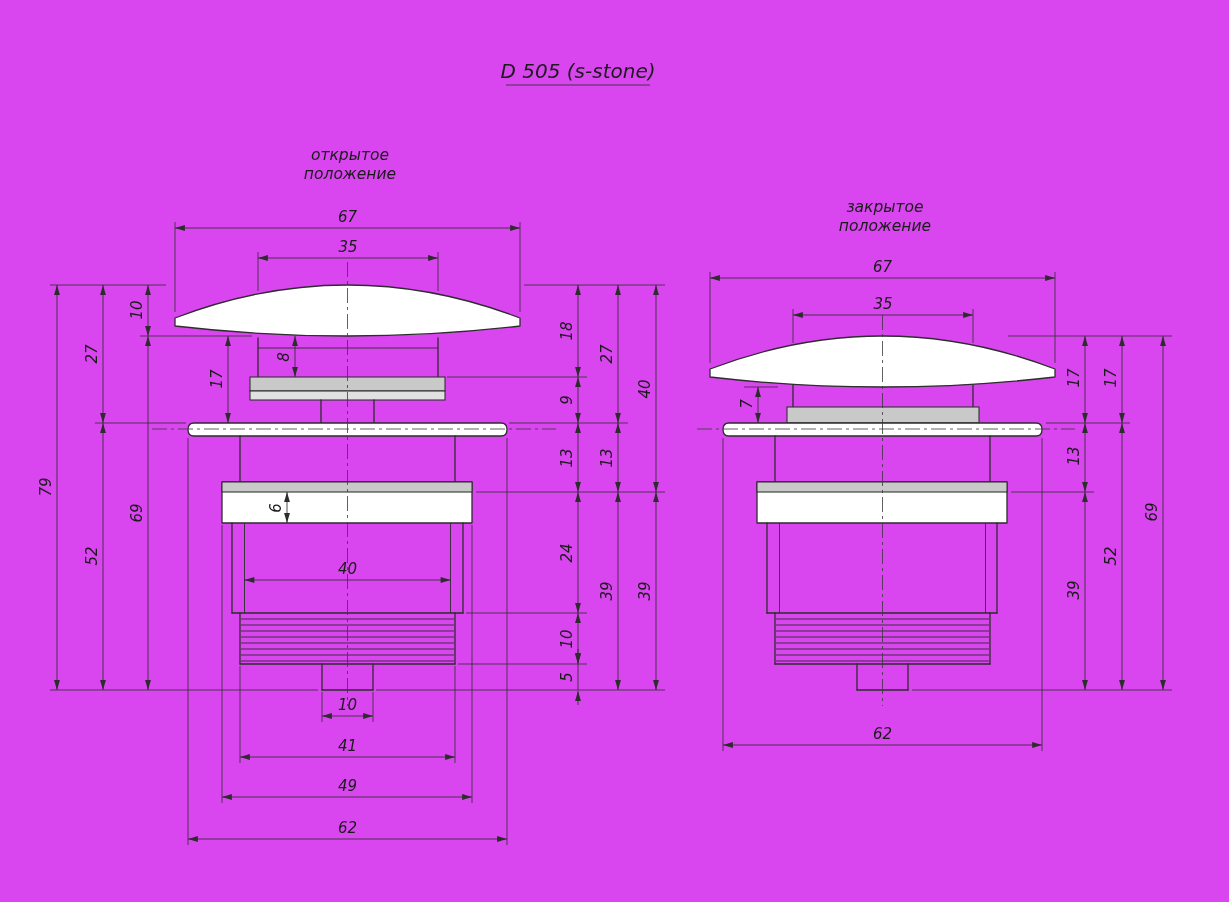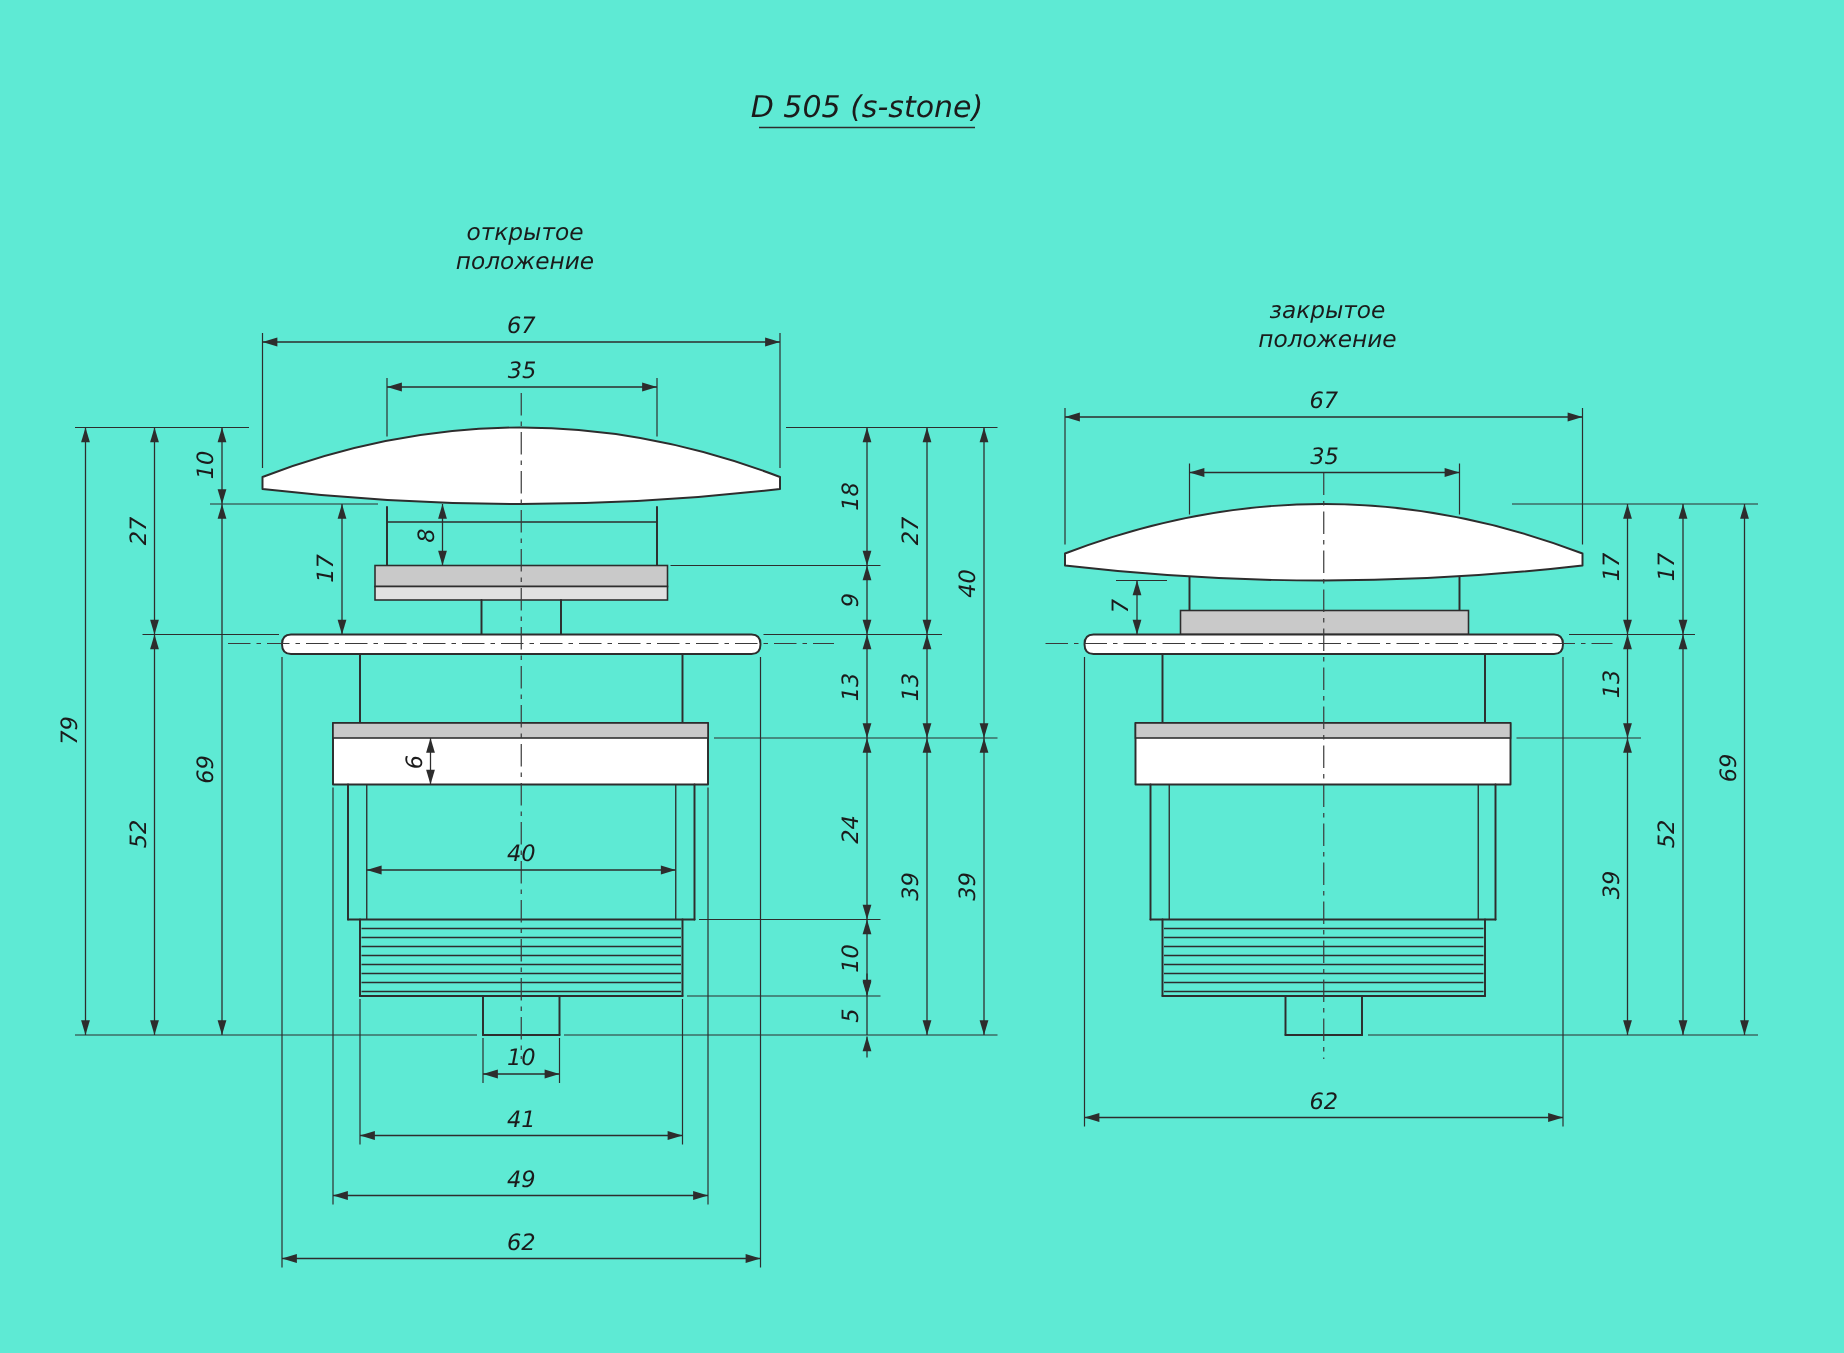--- a/index.html
+++ b/index.html
@@ -1,16 +1,16 @@
 <!DOCTYPE html>
 <html><head>
 <meta charset="utf-8">
 <style>
   html,body{margin:0;padding:0;background:#ffffff;}
-  .page{position:relative;width:1229px;height:902px;background:#5eead4;overflow:hidden;
+  .page{position:relative;width:1229px;height:902px;background:#d946ef;overflow:hidden;
         font-family:"DejaVu Sans",sans-serif;}
   svg{display:block;}
   .outline{fill:none;stroke:#2d2d2d;stroke-width:1.3;stroke-linejoin:round;stroke-linecap:round;}
   .fillw{fill:#ffffff;stroke:#2d2d2d;stroke-width:1.3;stroke-linejoin:round;}
   .seal{fill:#c9c9c9;stroke:#2d2d2d;stroke-width:1.05;}
   .seal2{fill:#e1e1e1;stroke:#2d2d2d;stroke-width:1.05;}
   .thin{fill:none;stroke:#2d2d2d;stroke-width:0.9;}
   .ext{fill:none;stroke:#2d2d2d;stroke-width:0.8;}
   .dim{fill:none;stroke:#2d2d2d;stroke-width:0.85;marker-start:url(#ar);marker-end:url(#ar);}
   .dimplain{fill:none;stroke:#2d2d2d;stroke-width:0.85;}

